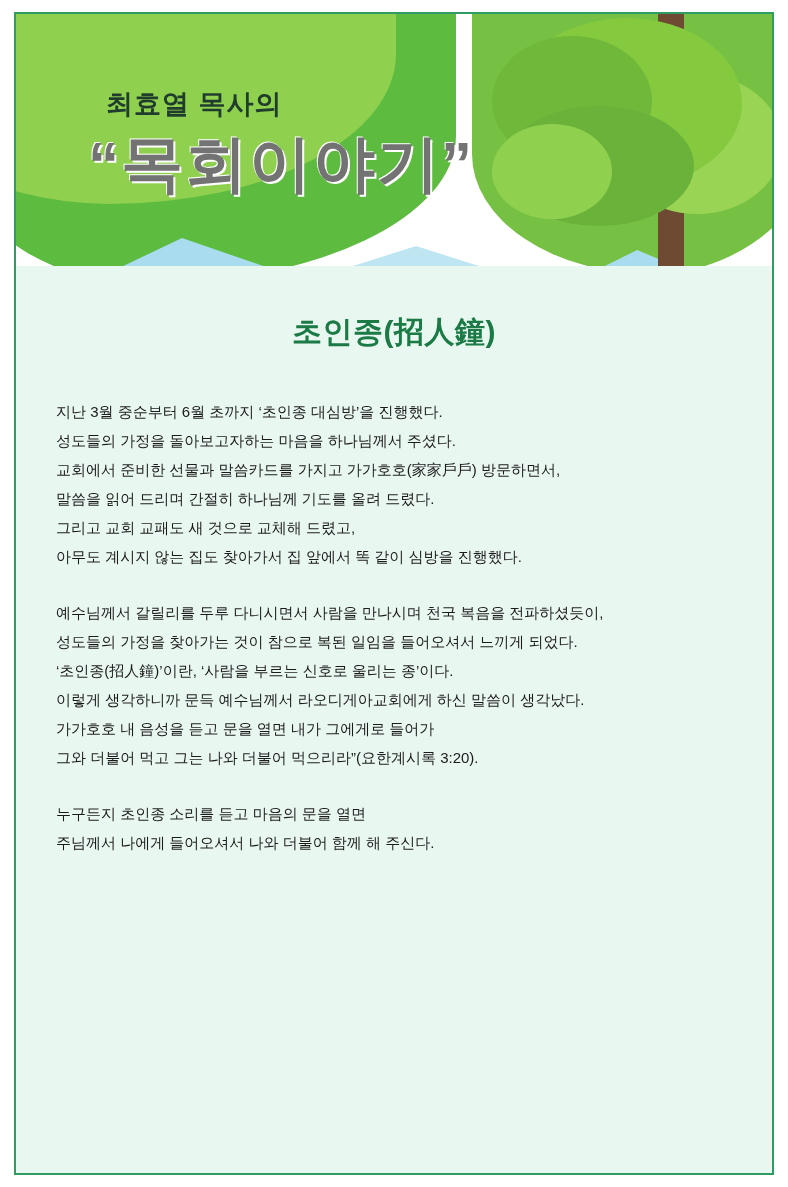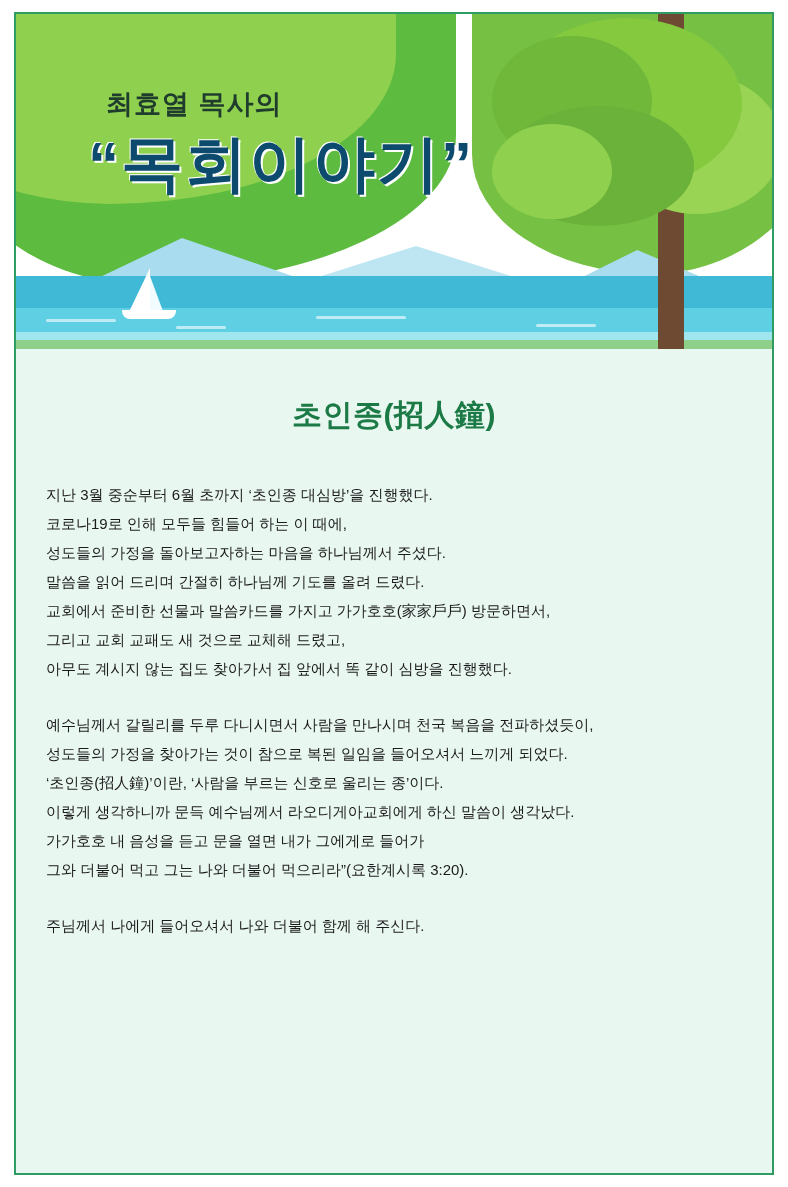--- a/index.html
+++ b/index.html
@@ -26,21 +26,21 @@
     border: 2px solid #2e9c63;
     background: #e9f7f1;
     box-sizing: border-box;
     overflow: hidden;
   }
 
   
   .banner {
     position: relative;
     width: 100%;
-    height: 335px;
+    height: 252px;
     background: #ffffff;
     overflow: hidden;
   }
   .sky {
     position: absolute;
     left: 0; top: 0;
     width: 100%; height: 262px;
     background: #ffffff;
   }
   
@@ -199,30 +199,30 @@
     color: #1f3c2d;
     letter-spacing: 1px;
     white-space: nowrap;
   }
   .banner-title {
     position: absolute;
     left: 72px;
     top: 108px;
     font-size: 62px;
     font-weight: bold;
-    color: #0c4a6e;
+    color: #737373;
     letter-spacing: 2px;
     white-space: nowrap;
     text-shadow: 2px 2px 0 #ffffff, -1px -1px 0 #ffffff;
   }
 
   
   .article {
     position: relative;
-    padding: 0 30px;
+    padding: 0 40px;
   }
   .article-title {
     text-align: center;
     font-size: 30px;
     font-weight: bold;
     color: #1b7a45;
     margin: 46px 0 0 0;
     letter-spacing: 0.5px;
   }
   .body-text {
@@ -281,35 +281,35 @@
 
       <div class="banner-sub">최효열 목사의</div>
       <div class="banner-title">“목회이야기”</div>
     </div>
 
     <div class="article">
       <h1 class="article-title">초인종(招人鐘)</h1>
       <div class="body-text">
           <p class="para">
             <span class="line">지난 3월 중순부터 6월 초까지 ‘초인종 대심방’을 진행했다.</span>
-            <span class="line">코로나19로 인해 모두들 힘들어 하는 이 때에,</span>
             <span class="line">성도들의 가정을 돌아보고자하는 마음을 하나님께서 주셨다.</span>
+            <span class="line">교회에서 준비한 선물과 말씀카드를 가지고 가가호호(家家戶戶) 방문하면서,</span>
             <span class="line">말씀을 읽어 드리며 간절히 하나님께 기도를 올려 드렸다.</span>
-            <span class="line">교회에서 준비한 선물과 말씀카드를 가지고 가가호호(家家戶戶) 방문하면서,</span>
             <span class="line">그리고 교회 교패도 새 것으로 교체해 드렸고,</span>
             <span class="line">아무도 계시지 않는 집도 찾아가서 집 앞에서 똑 같이 심방을 진행했다.</span>
           </p>
           <p class="para">
             <span class="line">예수님께서 갈릴리를 두루 다니시면서 사람을 만나시며 천국 복음을 전파하셨듯이,</span>
             <span class="line">성도들의 가정을 찾아가는 것이 참으로 복된 일임을 들어오셔서 느끼게 되었다.</span>
             <span class="line">‘초인종(招人鐘)’이란, ‘사람을 부르는 신호로 울리는 종’이다.</span>
             <span class="line">이렇게 생각하니까 문득 예수님께서 라오디게아교회에게 하신 말씀이 생각났다.</span>
             <span class="line">가가호호 내 음성을 듣고 문을 열면 내가 그에게로 들어가</span>
             <span class="line">그와 더불어 먹고 그는 나와 더불어 먹으리라”(요한계시록 3:20).</span>
           </p>
           <p class="para">
+            <span class="line">누구든지 초인종 소리를 듣고 마음의 문을 열면</span>
             <span class="line">주님께서 나에게 들어오셔서 나와 더불어 함께 해 주신다.</span>
           </p>
         </div>
     </div>
 
   </div>
 </div>
 
 </body></html>

